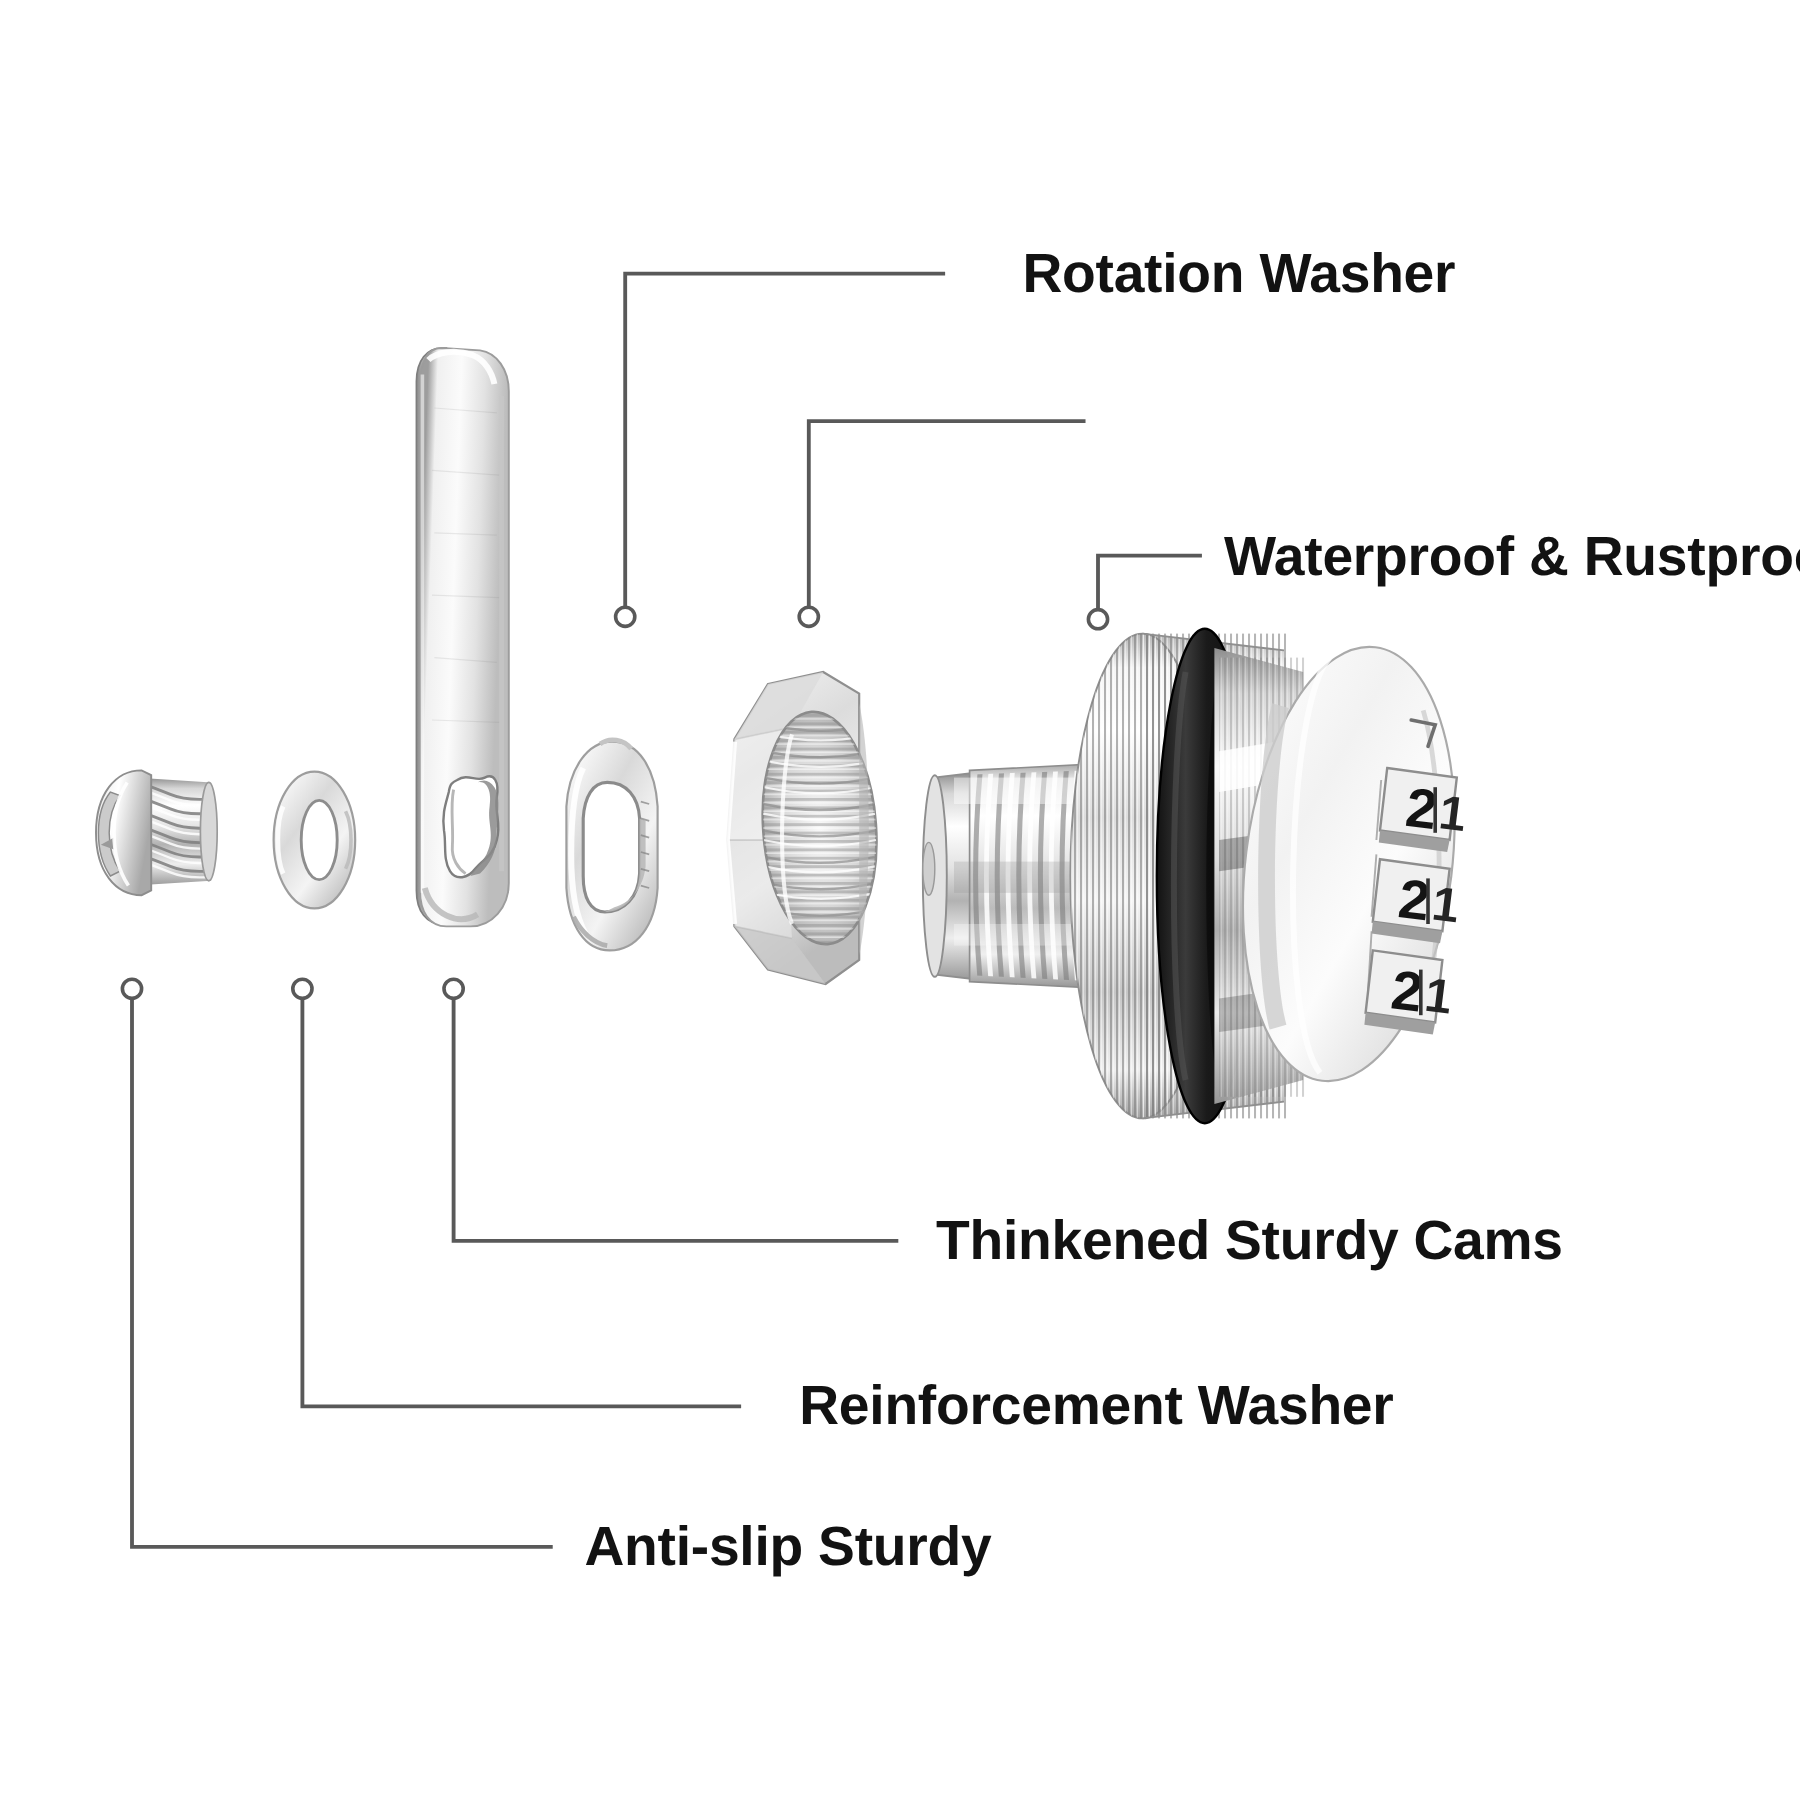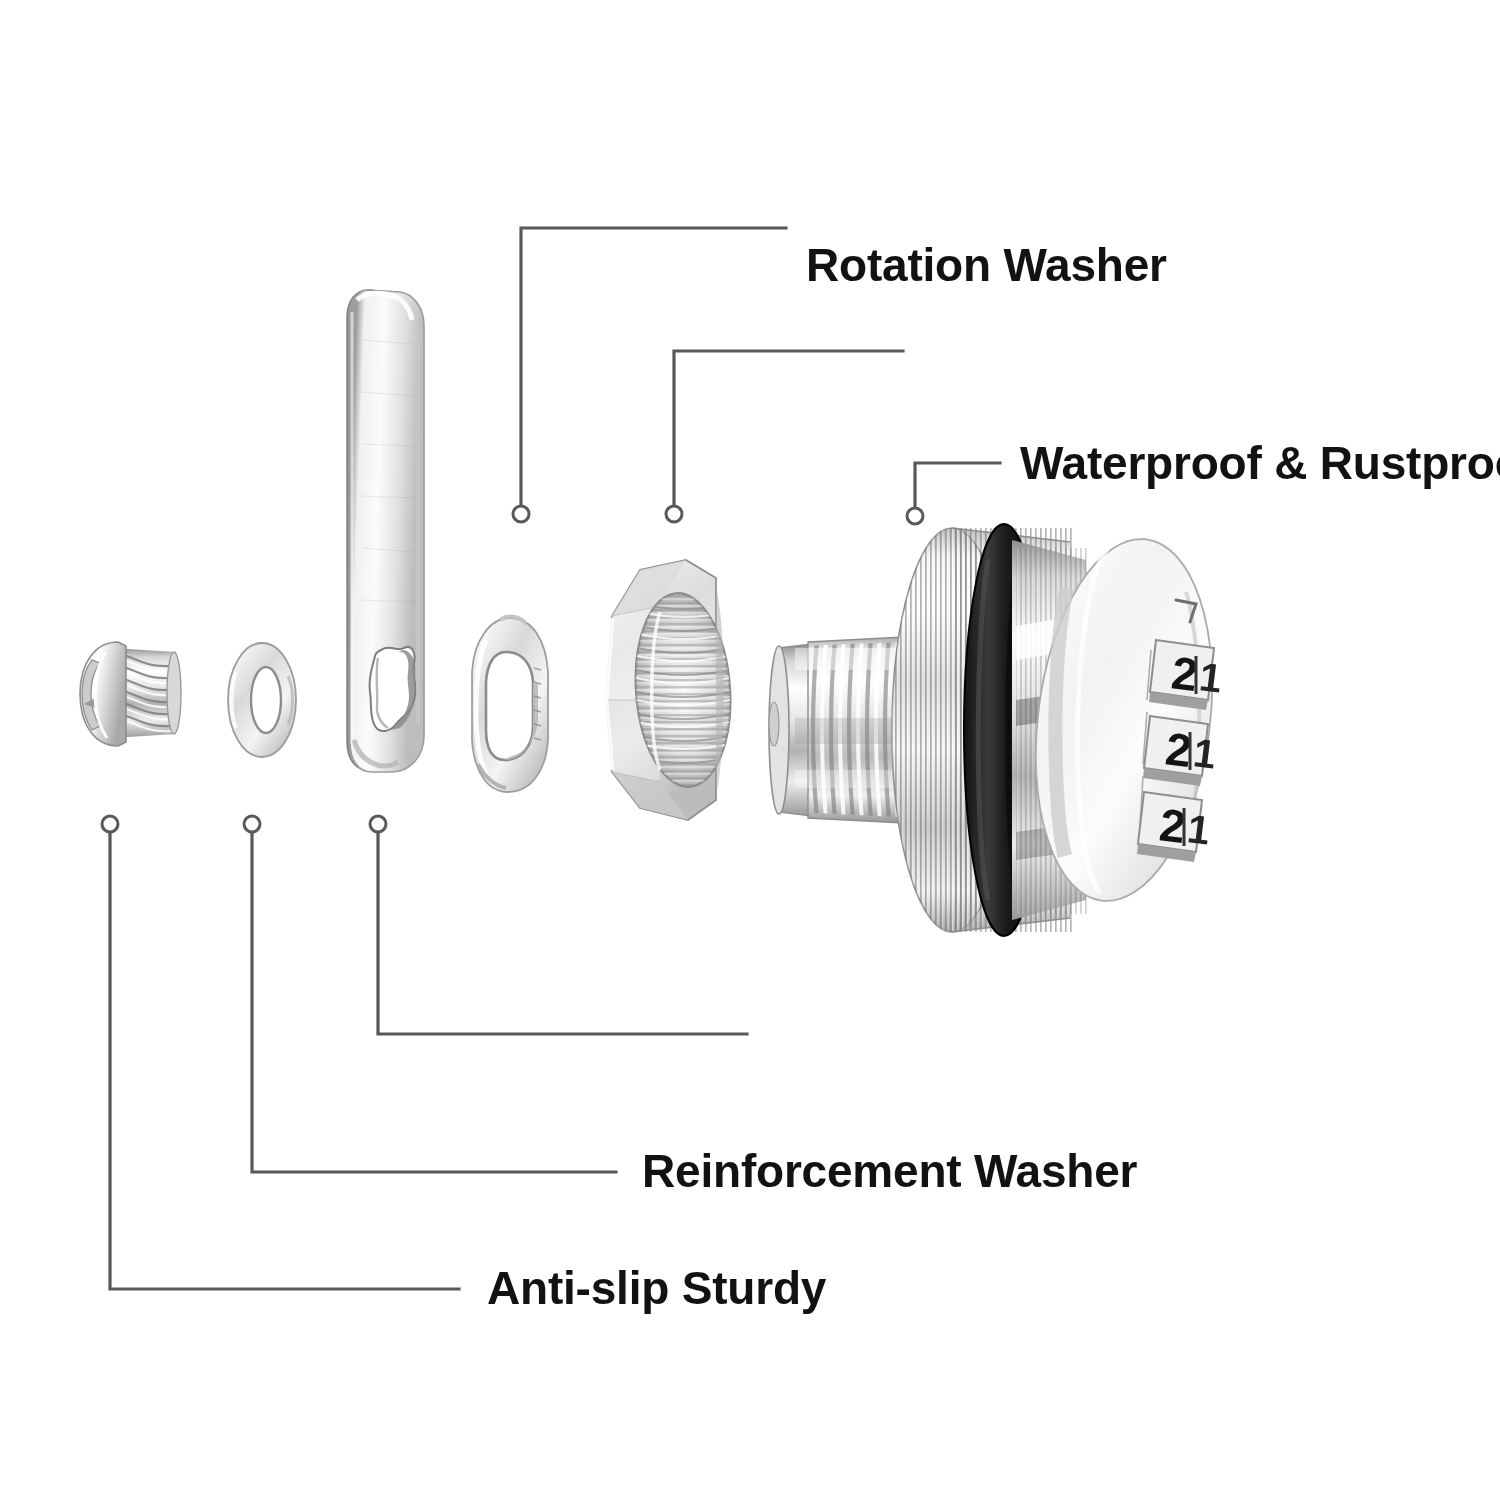--- a/index.html
+++ b/index.html
@@ -426,23 +426,24 @@
         <circle cx="252" cy="824" r="8" fill="#ffffff" stroke="#595959" stroke-width="3"></circle>
       </g>
 
       <g>
         <path d="M110,832 L110,1289 L459,1289"></path>
         <circle cx="110" cy="824" r="8" fill="#ffffff" stroke="#595959" stroke-width="3"></circle>
       </g>
     </g>
   </svg>
 
-  <div class="callout-text" style="left:806px; top:204px;margin-top:38px;">Rotation Washer</div>
+  <div class="callout-text" style="left:852px; top:204px;">Rotation Washer</div>
 
 
   <div class="callout-text" style="left:1020px; top:440px;">Waterproof &amp; Rustproof</div>
 
-
-  <div class="callout-text" style="left:642px; top:1148px;">Reinforcement Washer</div>
+  <div class="callout-text" style="left:780px; top:1010px;">Thinkened Sturdy Cams</div>
+
+  <div class="callout-text" style="left:666px; top:1148px;">Reinforcement Washer</div>
 
   <div class="callout-text" style="left:487px; top:1265px;">Anti-slip Sturdy</div>
 
 </div>
 
 </body></html>

